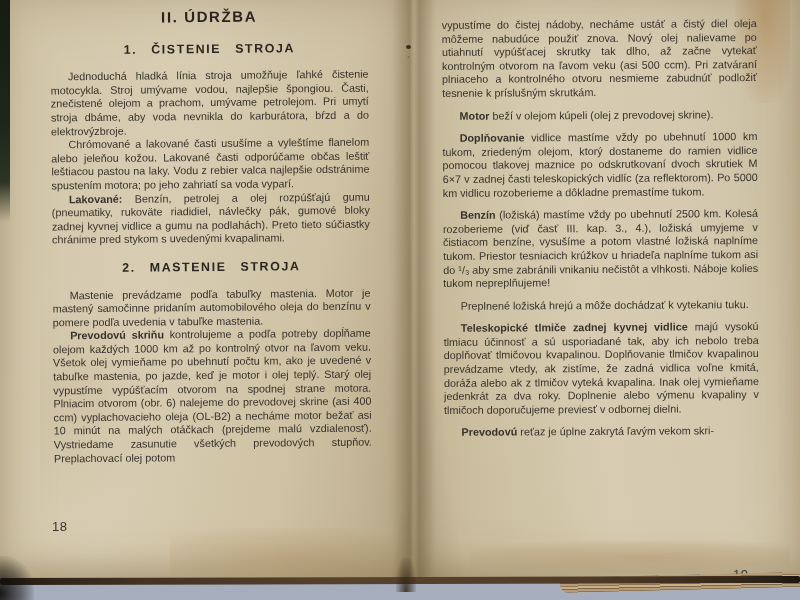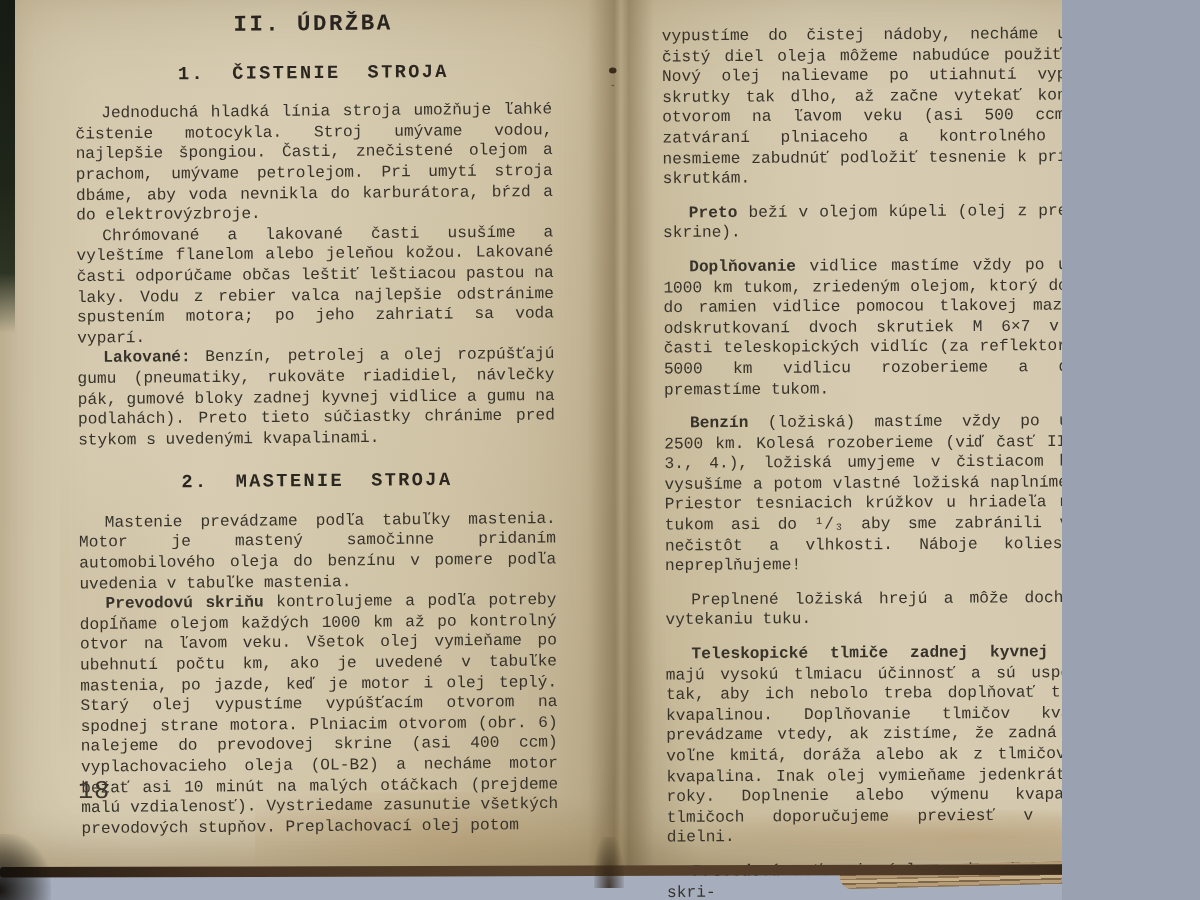--- a/index.html
+++ b/index.html
@@ -1,18 +1,18 @@
 <!DOCTYPE html>
 <html><head>
 <meta charset="utf-8">
 <style>
   html,body{margin:0;padding:0;}
   body{width:800px;height:600px;overflow:hidden;background:#9aa2b2;}
-  .scene{position:relative;width:708px;height:600px;overflow:hidden;
-         font-family:Liberation Mono, monospace;
+  .scene{position:relative;width:800px;height:600px;overflow:hidden;
+         font-family:Liberation Sans, sans-serif;
          background:linear-gradient(180deg,#b4bccb 0%,#a6aebe 100%);}
   
   .page{position:absolute;top:0;height:579px;
         box-shadow:inset 0 0 55px rgba(115,92,52,.28), inset 0 -14px 22px rgba(110,85,45,.22);}
   .page-left{left:0;width:410px;
         background:linear-gradient(100deg,#d2c6aa 0%,#d8cdb3 38%,#cfc2a4 72%,#bcae8e 96%,#a5987a 100%);
         border-radius:0 0 0 3px;}
   .page-right{left:410px;width:390px;
         background:linear-gradient(262deg,#c9bc9e 0%,#d5cab0 30%,#d7ccb2 55%,#c9bc9c 88%,#ab9d7e 100%);
         border-radius:0 0 3px 0;}
@@ -50,21 +50,21 @@
   .content-right{left:443px;top:18px;width:315px;transform:rotate(-.35deg);}
   .chapter-title{text-align:center;font-weight:bold;color:#29241f;
         font-size:15px;letter-spacing:1.6px;margin:0 0 19px 0;}
   .section-heading{text-align:center;font-weight:bold;color:#2b2620;
         font-size:12.4px;letter-spacing:1.6px;word-spacing:9px;margin:0 0 13px 0;}
   .section-heading.second{margin:15px 0 13px 0;}
   .para{margin:0;text-indent:1.6em;}
   .para .lead{font-weight:bold;}
   .content-right .para{margin:0 0 9px 0;}
   .content-right .para.flush{text-indent:0;}
-  .page-number{position:absolute;top:519px;font-size:17px;color:#3a352d;letter-spacing:.5px;}
+  .page-number{position:absolute;top:519px;font-size:13px;color:#3a352d;letter-spacing:.5px;}
   .page-number.left{left:52px;}
   .page-number.right{left:733px;margin-top:48px;}
 </style>
 </head>
 <body>
 
 <div class="scene">
 
   <div class="page page-left"></div>
 
@@ -89,21 +89,21 @@
     <p class="para"><b class="lead">Lakované:</b><span> Benzín, petrolej a olej rozpúšťajú gumu (pneumatiky, rukoväte riadidiel, návlečky pák, gumové bloky zadnej kyvnej vidlice a gumu na podlahách). Preto tieto súčiastky chránime pred stykom s uvedenými kvapalinami.</span></p>
 
     <div class="section-heading second">2. MASTENIE STROJA</div>
 
     <p class="para"><b class="lead"></b><span>Mastenie prevádzame podľa tabuľky mastenia. Motor je mastený samočinne pridaním automobilového oleja do benzínu v pomere podľa uvedenia v tabuľke mastenia.</span></p>
     <p class="para"><b class="lead">Prevodovú skriňu</b><span> kontrolujeme a podľa potreby dopĺňame olejom každých 1000 km až po kontrolný otvor na ľavom veku. Všetok olej vymieňame po ubehnutí počtu km, ako je uvedené v tabuľke mastenia, po jazde, keď je motor i olej teplý. Starý olej vypustíme vypúšťacím otvorom na spodnej strane motora. Plniacim otvorom (obr. 6) nalejeme do prevodovej skrine (asi 400 ccm) vyplachovacieho oleja (OL-B2) a necháme motor bežať asi 10 minút na malých otáčkach (prejdeme malú vzdialenosť). Vystriedame zasunutie všetkých prevodových stupňov. Preplachovací olej potom</span></p>
   </div>
 
   <div class="page-content content-right">
     <p class="para flush"><b class="lead"></b><span>vypustíme do čistej nádoby, necháme ustáť a čistý diel oleja môžeme nabudúce použiť znova. Nový olej nalievame po utiahnutí vypúšťacej skrutky tak dlho, až začne vytekať kontrolným otvorom na ľavom veku (asi 500 ccm). Pri zatváraní plniaceho a kontrolného otvoru nesmieme zabudnúť podložiť tesnenie k príslušným skrutkám.</span></p>
-    <p class="para"><b class="lead">Preto</b><span> beží v olejom kúpeli (olej z prevodovej skrine).</span></p>
+    <p class="para"><b class="lead">Motor</b><span> beží v olejom kúpeli (olej z prevodovej skrine).</span></p>
     <p class="para"><b class="lead">Doplňovanie</b><span> vidlice mastíme vždy po ubehnutí 1000 km tukom, zriedeným olejom, ktorý dostaneme do ramien vidlice pomocou tlakovej maznice po odskrutkovaní dvoch skrutiek M 6×7 v zadnej časti teleskopických vidlíc (za reflektorom). Po 5000 km vidlicu rozoberieme a dôkladne premastíme tukom.</span></p>
     <p class="para"><b class="lead">Benzín</b><span> (ložiská) mastíme vždy po ubehnutí 2500 km. Kolesá rozoberieme (viď časť III. kap. 3., 4.), ložiská umyjeme v čistiacom benzíne, vysušíme a potom vlastné ložiská naplníme tukom. Priestor tesniacich krúžkov u hriadeľa naplníme tukom asi do ¹/₃ aby sme zabránili vnikaniu nečistôt a vlhkosti. Náboje kolies tukom nepreplňujeme!</span></p>
     <p class="para"><b class="lead"></b><span>Preplnené ložiská hrejú a môže dochádzať k vytekaniu tuku.</span></p>
     <p class="para"><b class="lead">Teleskopické tlmiče zadnej kyvnej vidlice</b><span> majú vysokú tlmiacu účinnosť a sú usporiadané tak, aby ich nebolo treba doplňovať tlmičovou kvapalinou. Doplňovanie tlmičov kvapalinou prevádzame vtedy, ak zistíme, že zadná vidlica voľne kmitá, doráža alebo ak z tlmičov vyteká kvapalina. Inak olej vymieňame jedenkrát za dva roky. Doplnenie alebo výmenu kvapaliny v tlmičoch doporučujeme previesť v odbornej dielni.</span></p>
     <p class="para"><b class="lead">Prevodovú</b><span> reťaz je úplne zakrytá ľavým vekom skri-</span></p>
   </div>
 
   <div class="page-number left">18</div>
   <div class="page-number right">19</div>
 

